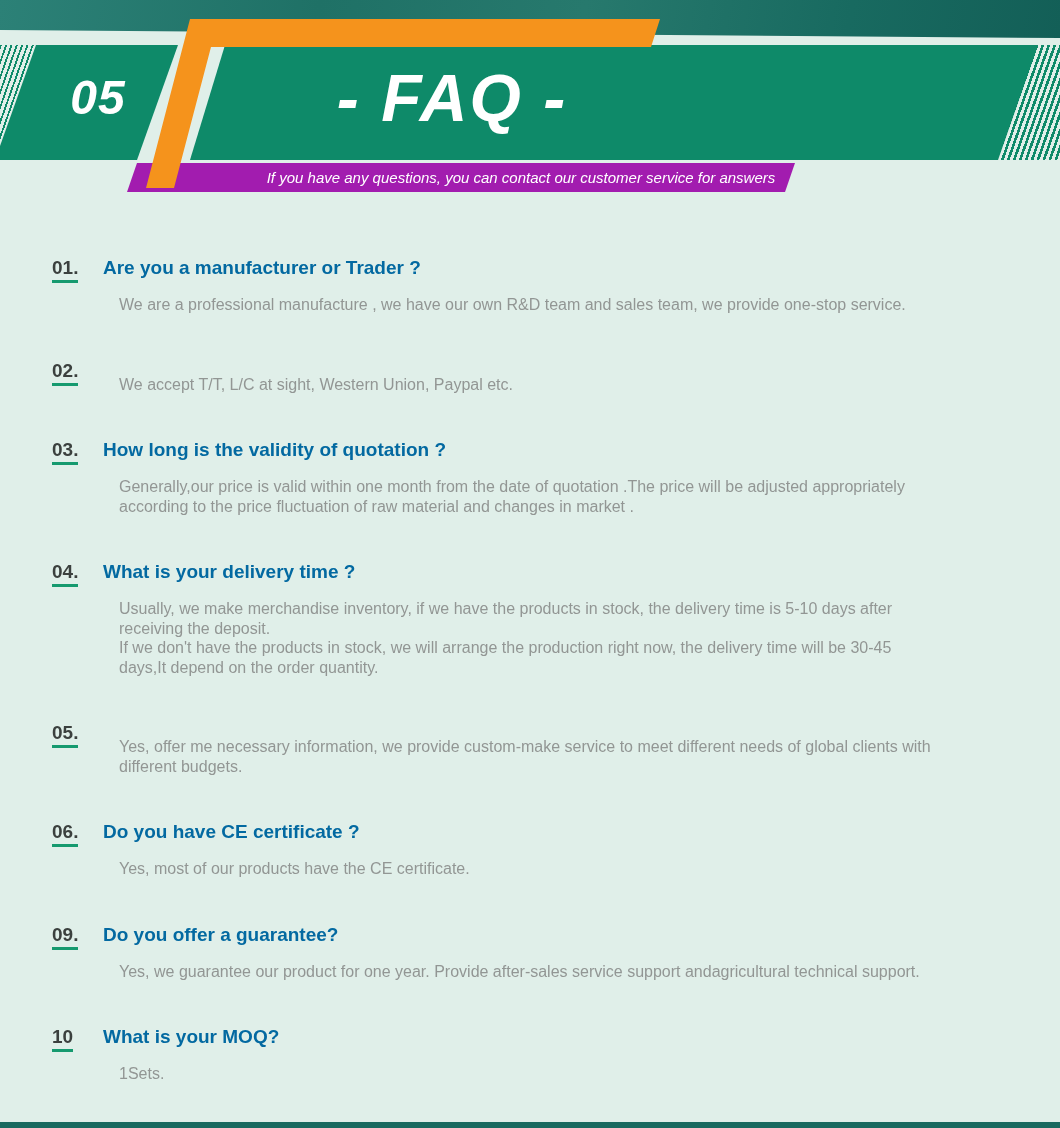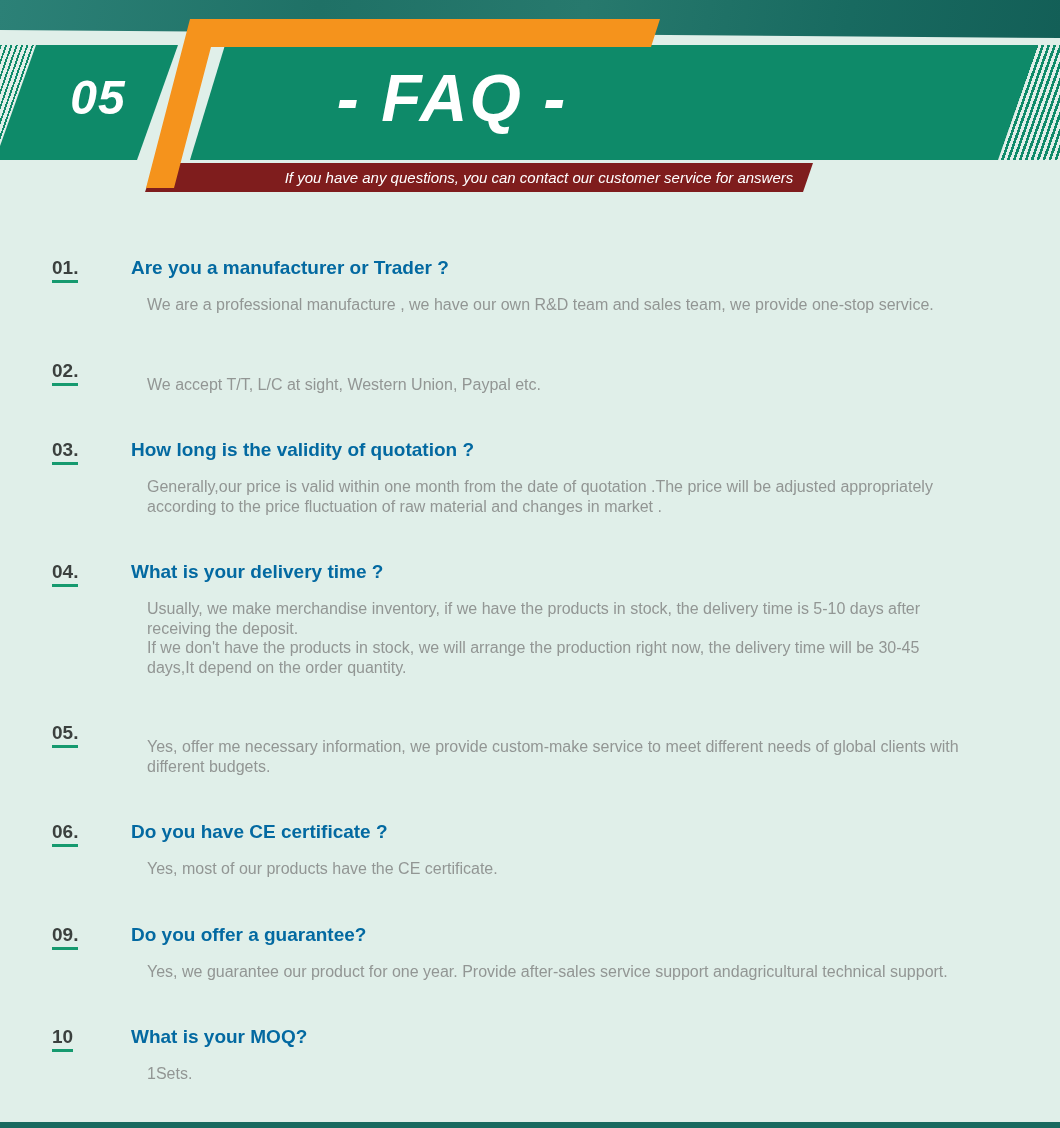--- a/index.html
+++ b/index.html
@@ -40,37 +40,37 @@
     position:absolute;left:48px;top:62px;width:100px;z-index:3;
     color:#ffffff;font-size:48px;line-height:72px;font-weight:bold;font-style:italic;
     text-align:center;letter-spacing:1px;
   }
   .faq-title{
     position:absolute;left:0;top:62px;width:904px;z-index:3;
     color:#ffffff;font-size:66px;line-height:72px;font-weight:bold;font-style:italic;
     text-align:center;letter-spacing:2px;
   }
   .subtitle-bar{
-    position:absolute;left:144px;top:163px;width:670px;height:29px;background:#7f1d1d;
+    position:absolute;left:126px;top:163px;width:670px;height:29px;background:#a21caf;
     clip-path:polygon(11px 0,669px 0,659px 29px,1px 29px);z-index:2;
   }
   .subtitle-bar .subtitle-text{
     display:block;padding-left:120px;color:#ffffff;
     font-size:15px;line-height:29px;font-style:italic;text-align:center;
     white-space:nowrap;
   }
   .orange-shape{
     position:absolute;left:130px;top:19px;width:540px;height:171px;background:#f5931c;
     clip-path:polygon(60px 0,530px 0,521px 28px,81px 28px,44px 169px,16px 169px);
     z-index:4;
   }
 
   
   .faq-list{padding:64px 16px 0 52px;}
-  .faq-item{display:flex;align-items:flex-start;margin-bottom:28px;gap:28px;}
+  .faq-item{display:flex;align-items:flex-start;margin-bottom:28px;}
   .faq-num{
     flex:0 0 51px;font-size:19px;line-height:23px;font-weight:bold;color:#3b403e;
   }
   .faq-num .num-text{
     display:inline-block;border-bottom:3px solid #169a6f;padding-bottom:1px;
   }
   .faq-qa{flex:1 1 auto;min-width:0;}
   .faq-question{
     margin:0 0 7px 0;font-size:19px;line-height:23px;font-weight:bold;color:#0369a1;
   }

